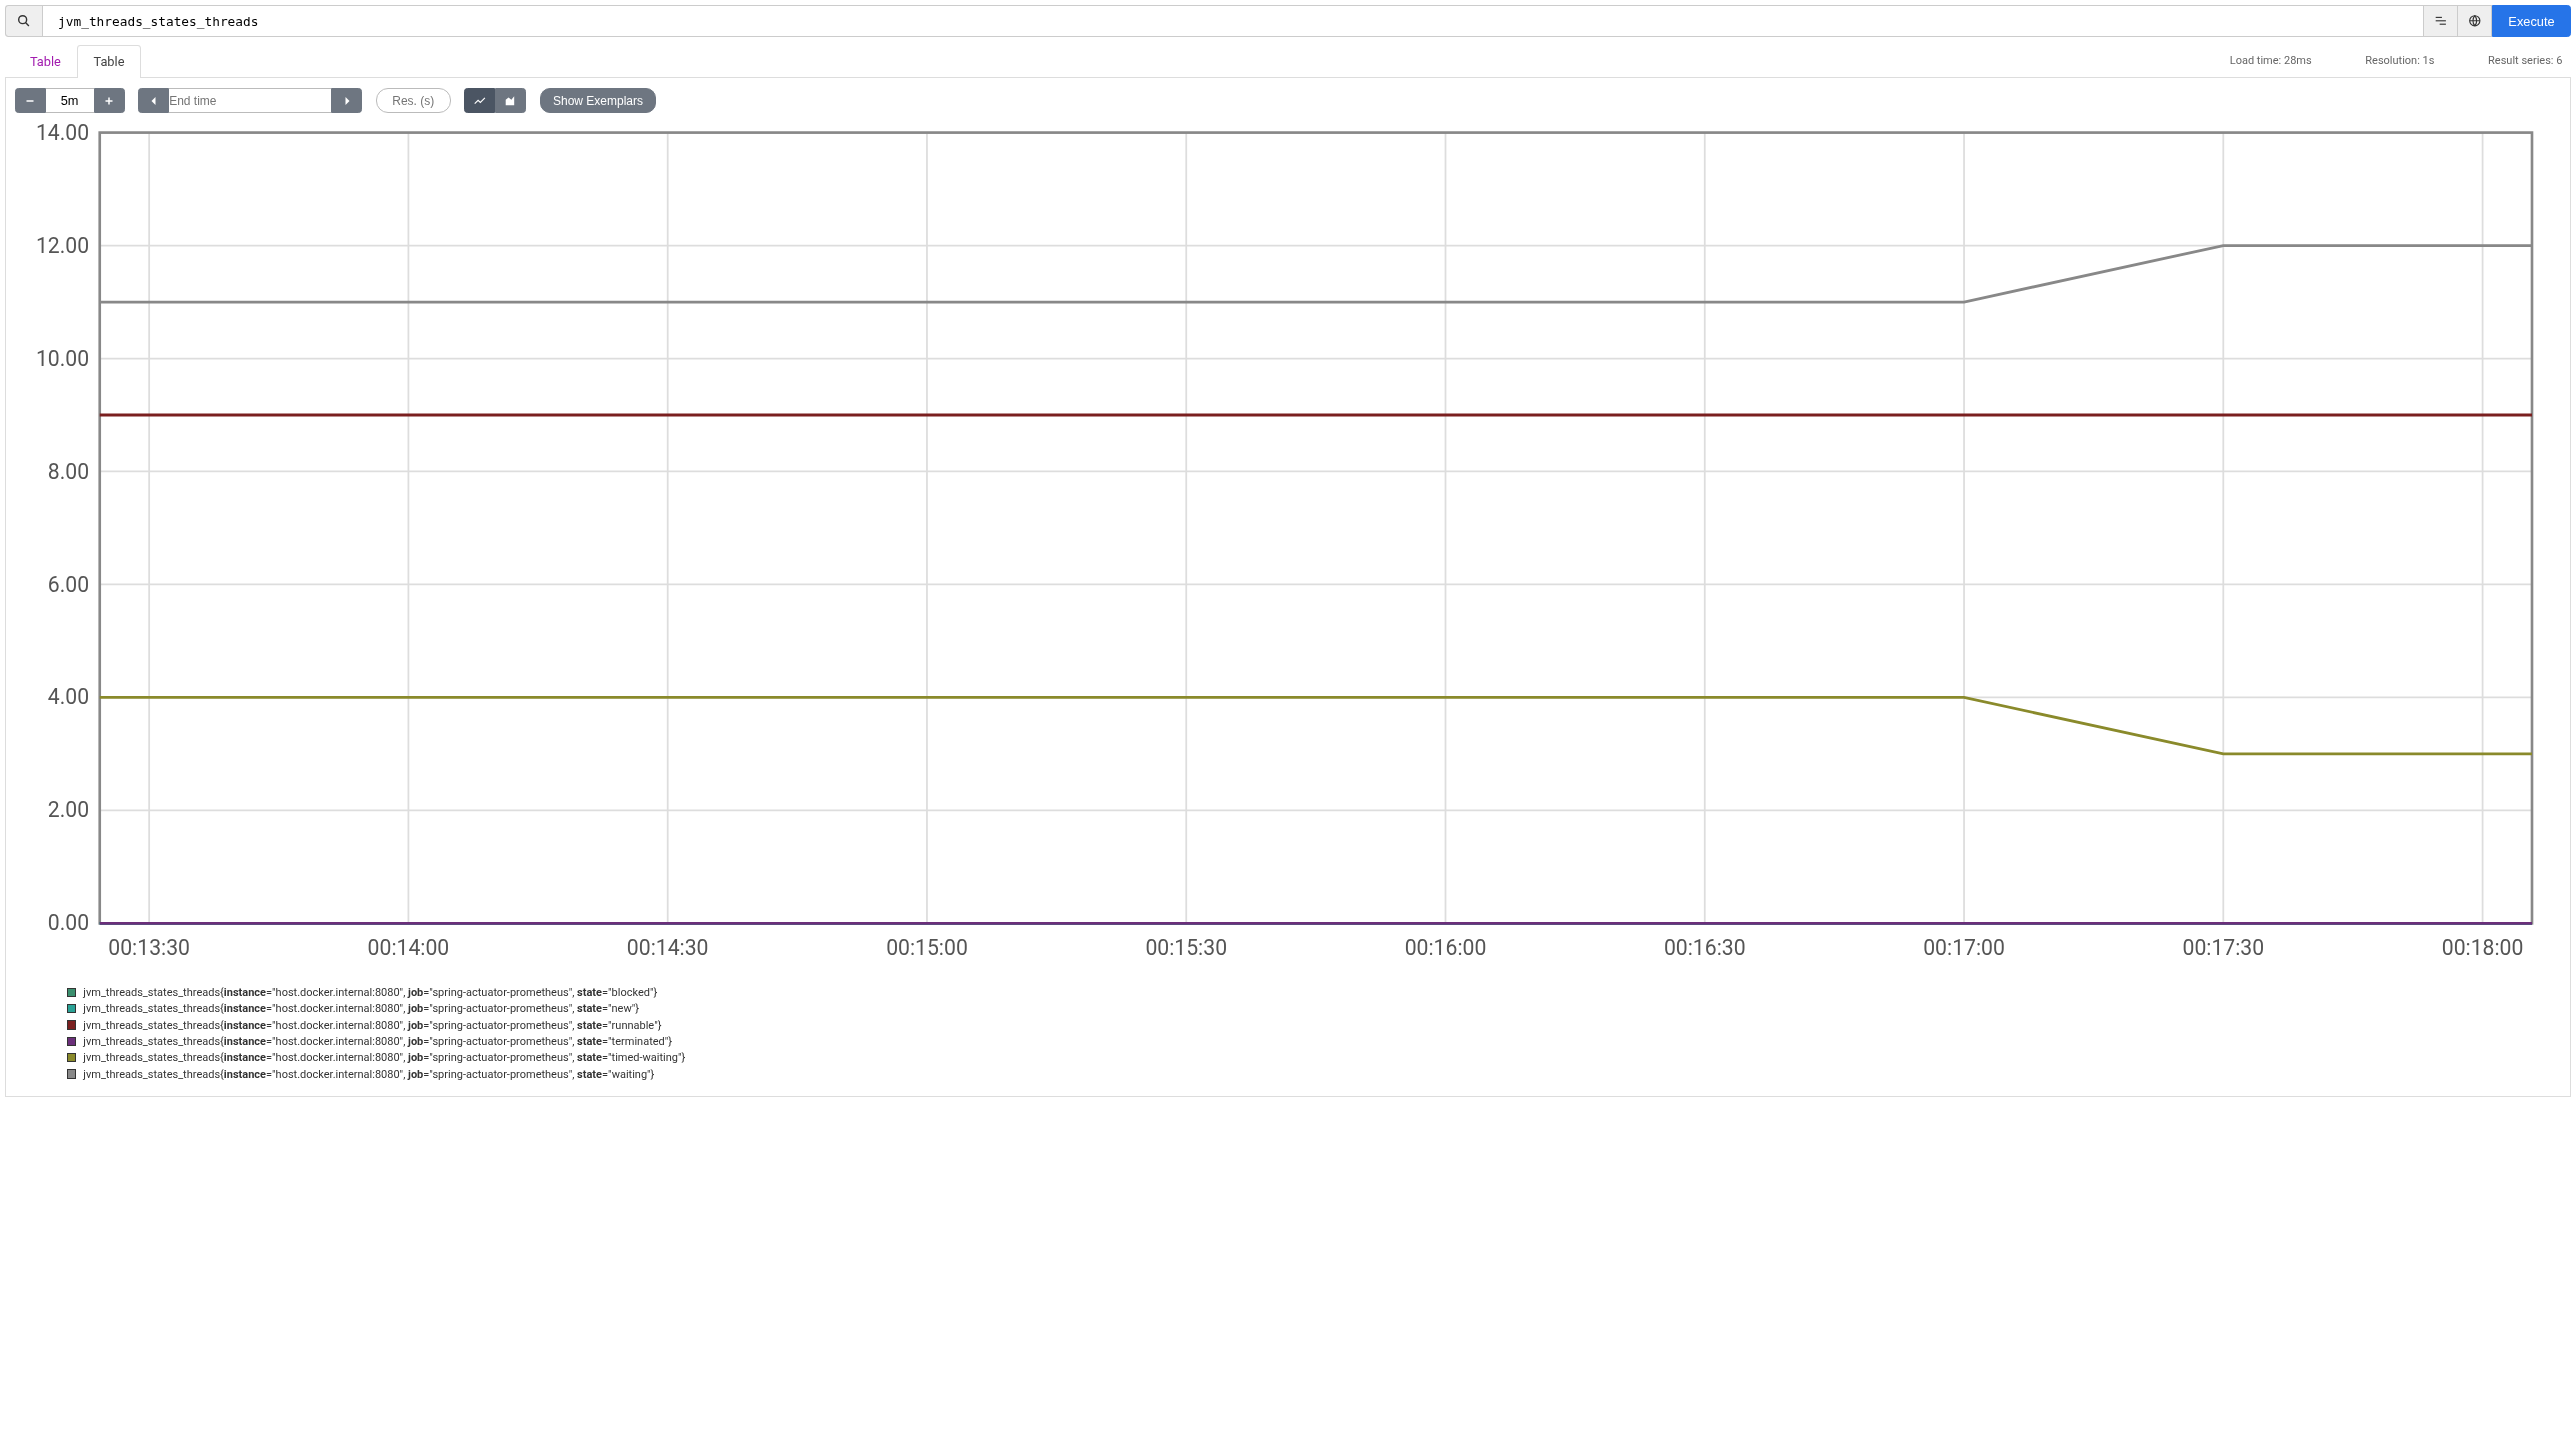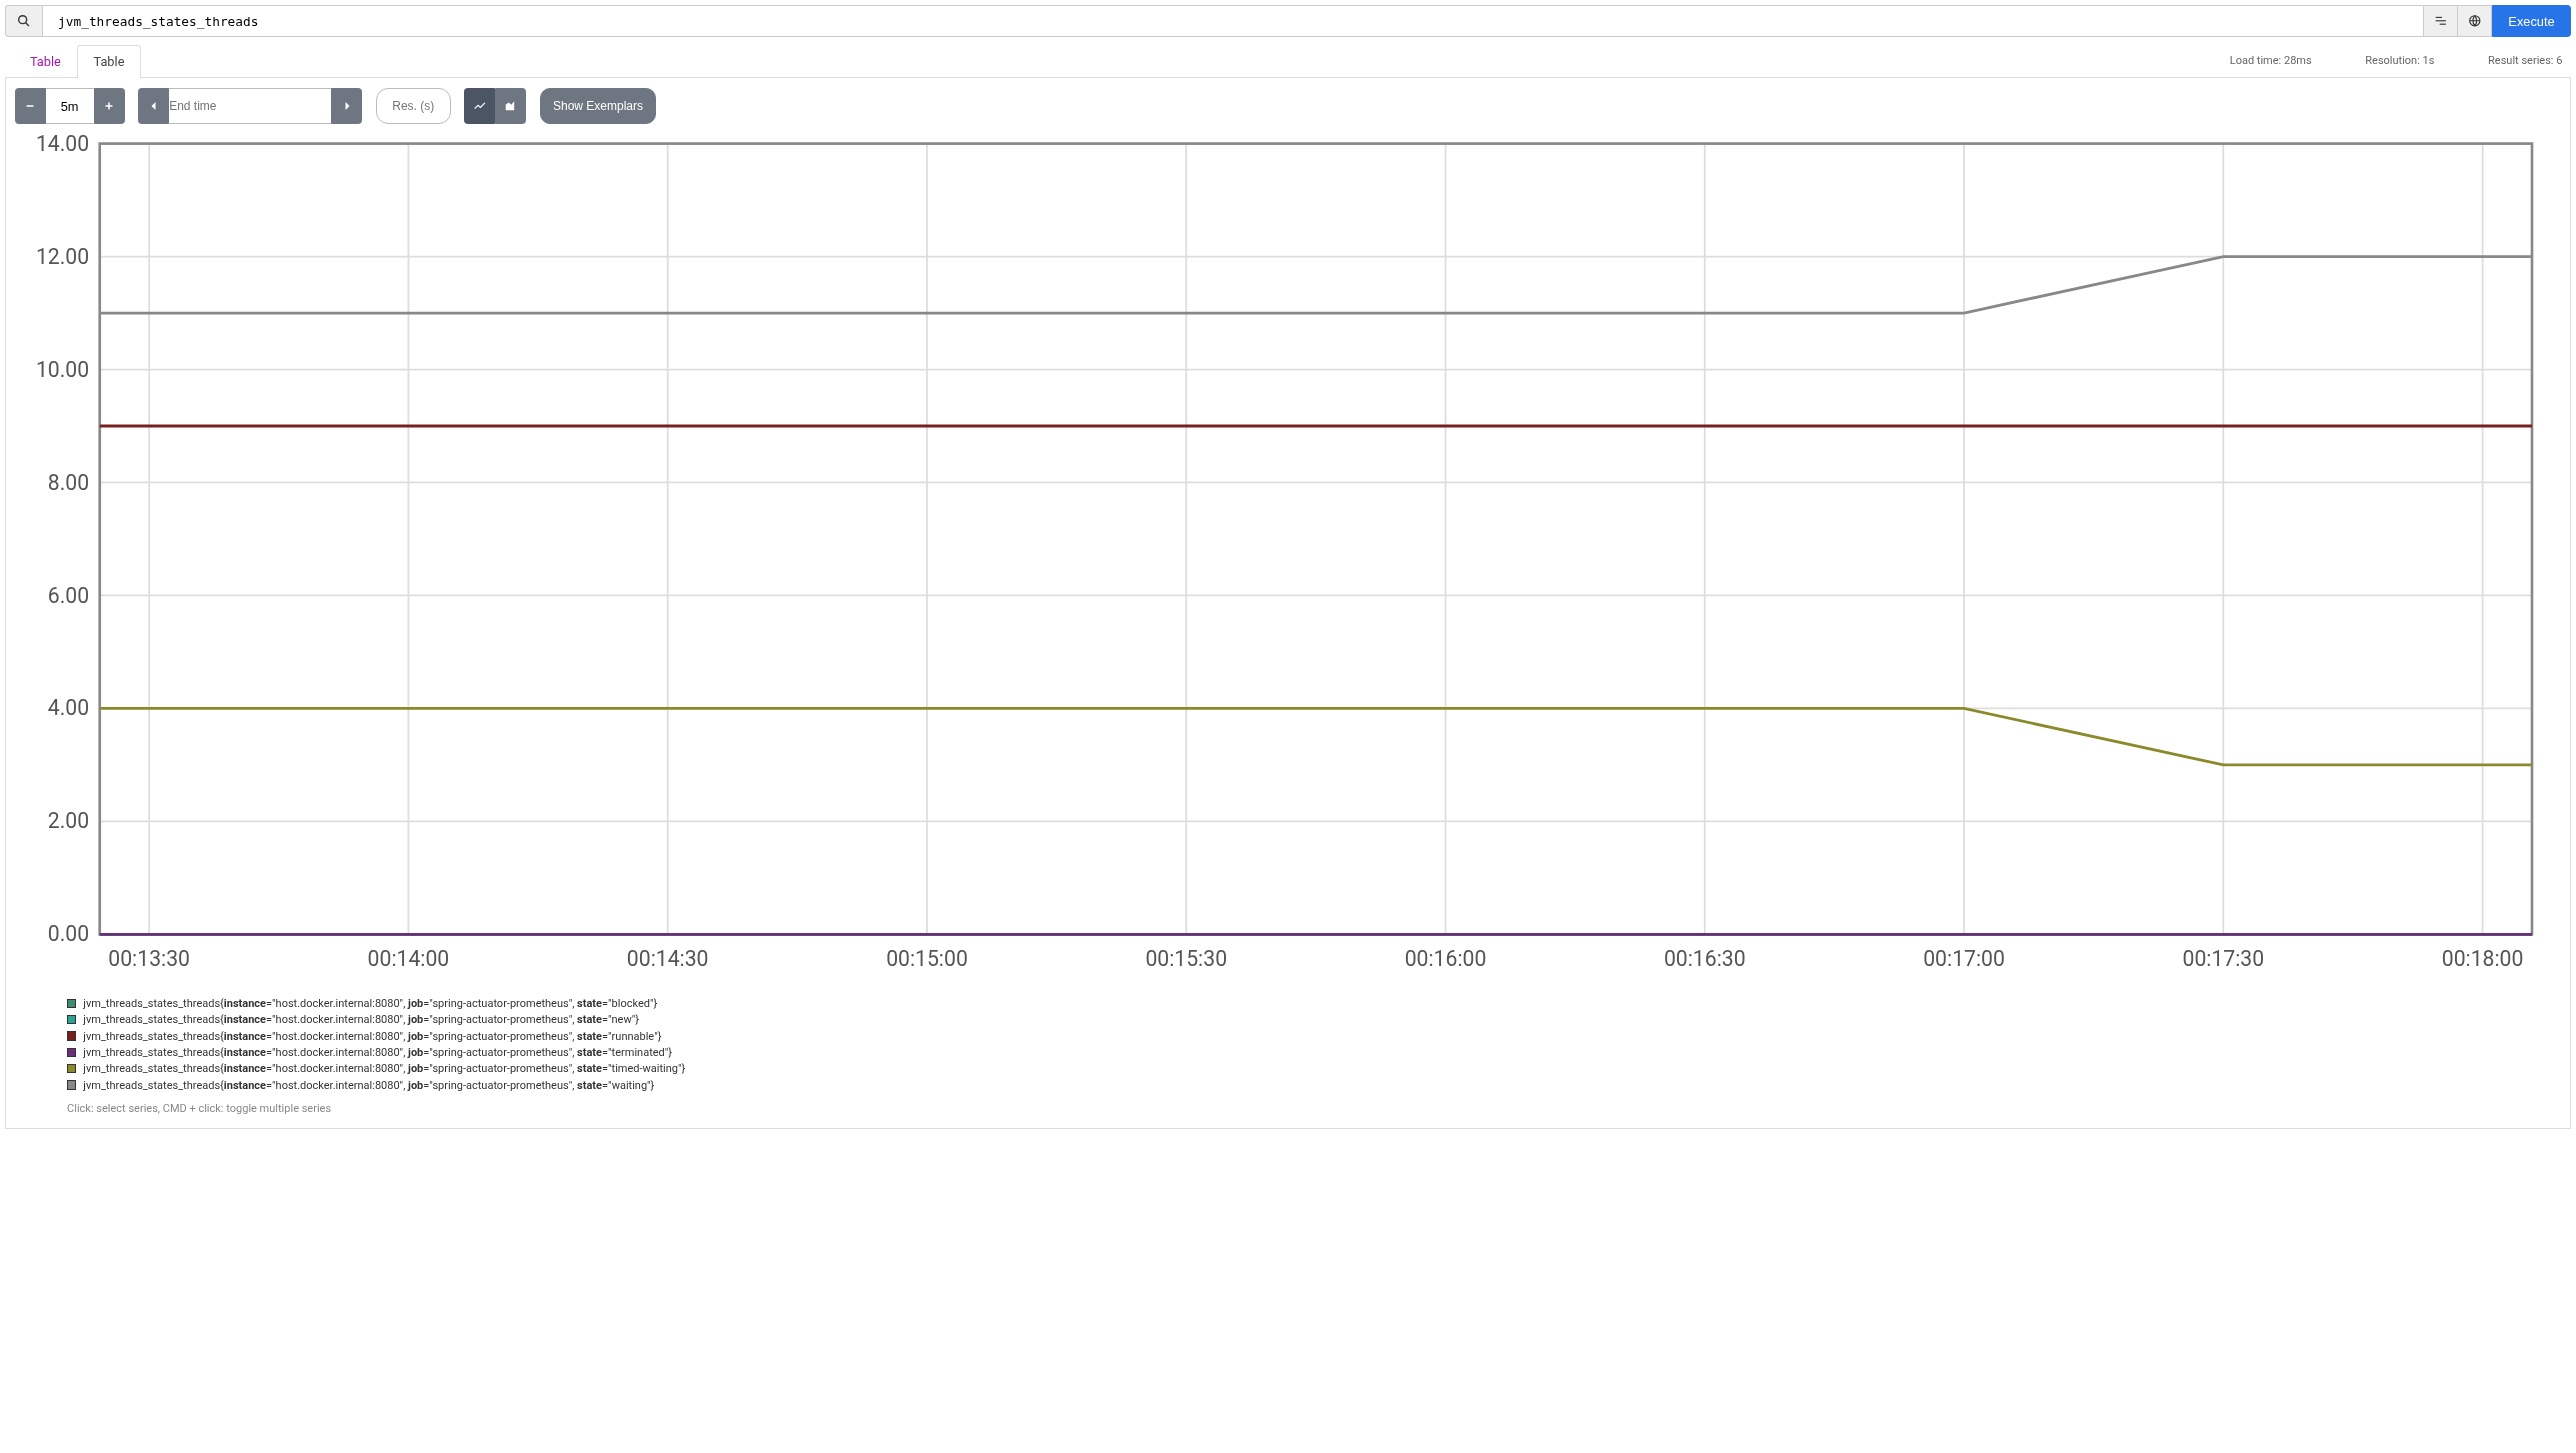--- a/index.html
+++ b/index.html
@@ -87,21 +87,21 @@
     padding-left: 40px;
   }
   .controls-row {
     display: flex;
     align-items: center;
     gap: 13.6px;
     padding: 10.2px 8.5px 5.1px;
   }
   .btn-group { display: flex; }
   .ctrl {
-    height: 36px;
+    height: 25px;
     border: 0.9px solid #bbb;
     background: #fff;
     display: flex;
     align-items: center;
     justify-content: center;
     font-size: 12px;
     cursor: pointer;
   }
   .ctrl.dark { background: #6e7681; color: #fff; border-color: #6e7681; }
   .ctrl.sq { width: 31px; }
@@ -283,17 +283,16 @@
         </div>
         <div class="legend-row">
           <span class="swatch" style="background: rgb(138, 138, 43);"></span>
           <span>jvm_threads_states_threads{<b>instance</b>="host.docker.internal:8080", <b>job</b>="spring-actuator-prometheus", <b>state</b>="timed-waiting"}</span>
         </div>
         <div class="legend-row">
           <span class="swatch" style="background: rgb(136, 136, 136);"></span>
           <span>jvm_threads_states_threads{<b>instance</b>="host.docker.internal:8080", <b>job</b>="spring-actuator-prometheus", <b>state</b>="waiting"}</span>
         </div>
       </div>
-  <div class="legend-hint">Click: select series, CMD + click: toggle multiple series</div>
 </div>
 
 </div>
 
 
 </body></html>

